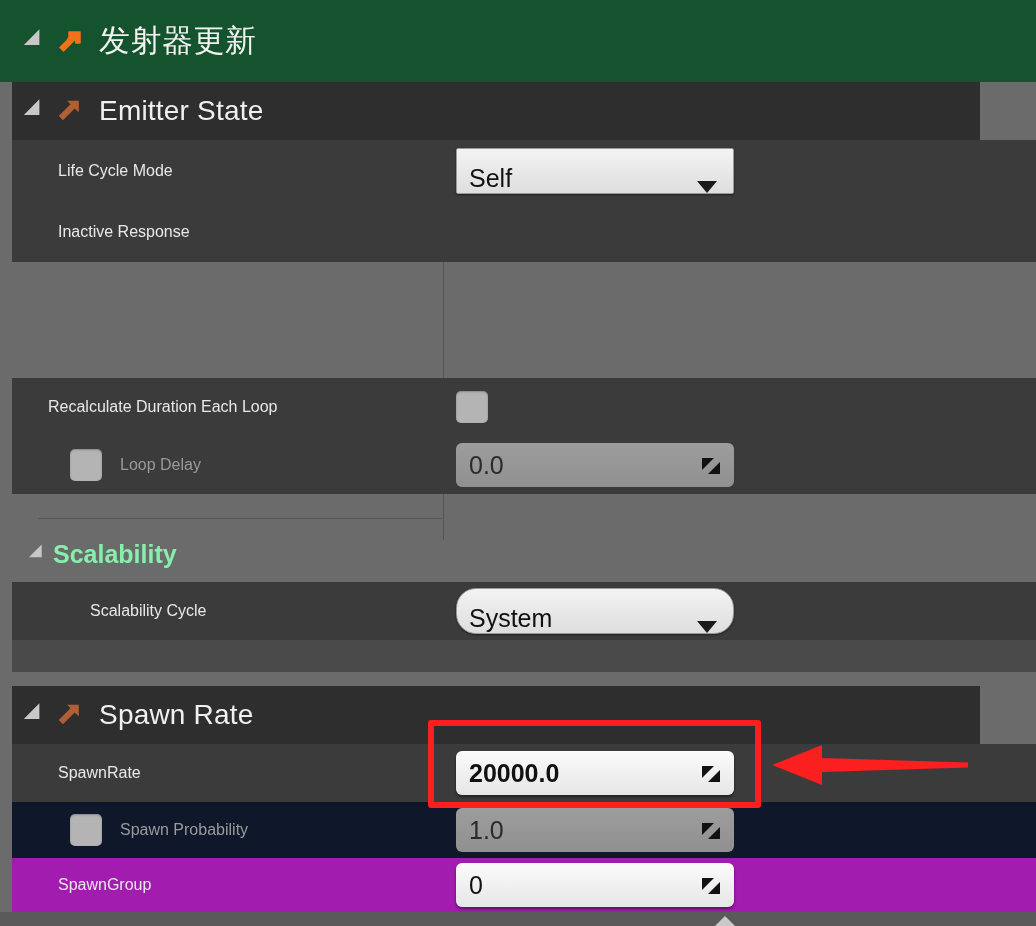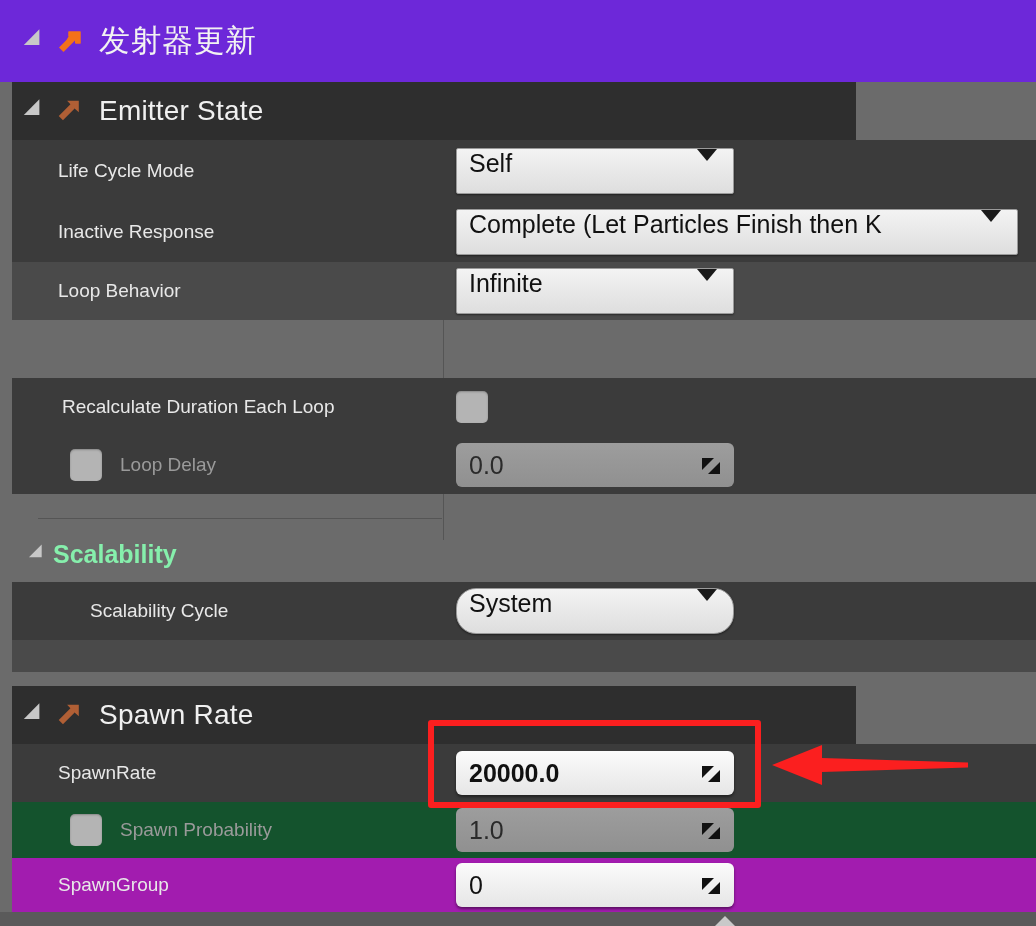--- a/index.html
+++ b/index.html
@@ -20,37 +20,37 @@
     width: 1036px;
     height: 926px;
     background: #6b6b6b;
   }
 
   
   .module-header-top {
     position: absolute;
     left: 0; top: 0;
     width: 1036px; height: 82px;
-    background: #6d28d9;
+    background: #14532d;
     display: flex;
     align-items: center;
     box-sizing: border-box;
     padding-left: 30px;
   }
   .module-header-top .title {
     color: #f2f2f2;
     font-size: 31px;
     letter-spacing: 0.5px;
   }
 
   
   .group-header {
     position: absolute;
     left: 12px;
-    width: 844px;
+    width: 968px;
     background: #2e2e2e;
     display: flex;
     align-items: center;
     box-sizing: border-box;
     padding-left: 18px;
   }
   .group-header .title {
     color: #f0f0f0;
     font-size: 28px;
     letter-spacing: 0.2px;
@@ -88,21 +88,21 @@
     left: 12px;
     width: 1024px;
     box-sizing: border-box;
   }
   .row .label {
     position: absolute;
     left: 0;
     top: 50%;
     transform: translateY(-50%);
     color: #e8e8e8;
-    font-size: 19px;
+    font-size: 16px;
     white-space: nowrap;
   }
   .row .label.dim { color: #9a9a9a; }
   .row .value {
     position: absolute;
     top: 50%;
     transform: translateY(-50%);
     left: 444px;
   }
 
@@ -113,21 +113,21 @@
   }
 
   
   .combo {
     height: 46px;
     background: linear-gradient(#f3f3f3, #dedede);
     border: 1px solid #9a9a9a;
     border-radius: 2px;
     box-sizing: border-box;
     display: flex;
-    align-items: flex-start;
+    align-items: flex-end;
     padding: 0 16px 0 12px;
     color: #111;
     font-size: 25px;
     box-shadow: 0 1px 2px rgba(0,0,0,0.45);
     overflow: hidden;
     white-space: nowrap;
   }
   .combo .combo-text { flex: 1 1 auto; overflow: hidden; }
   .combo .caret {
     width: 0; height: 0;
@@ -257,41 +257,26 @@
     <div class="value">
       <div class="combo" style="width:278px;">
         <span class="combo-text">Self</span>
         <span class="caret"></span>
       </div>
     </div>
   </div>
 
   <div class="row" style="top:201px; height:61px; background:#3b3b3b;">
     <span class="label" style="left:46px;">Inactive Response</span>
-    <div class="value">
-      <div class="combo" style="width:562px;">
-        <span class="combo-text">Complete (Let Particles Finish then K</span>
-        <span class="caret"></span>
-      </div>
-    </div>
-  </div>
-
-  <div class="row" style="top:262px; height:58px; background:#4a4a4a;">
-    <span class="label" style="left:46px;">Loop Behavior</span>
-    <div class="value">
-      <div class="combo" style="width:278px;">
-        <span class="combo-text">Infinite</span>
-        <span class="caret"></span>
-      </div>
-    </div>
-  </div>
+  </div>
+
 
 
   <div class="row" style="top:378px; height:58px; background:#3b3b3b;">
-    <span class="label" style="left:50px;">Recalculate Duration Each Loop</span>
+    <span class="label" style="left:36px;">Recalculate Duration Each Loop</span>
     <div class="value">
       <div class="checkbox"></div>
     </div>
   </div>
 
   <div class="row" style="top:436px; height:58px; background:#3b3b3b;">
     <span class="cb-inline" style="left:58px;">
       <span class="checkbox" style="display:block;"></span>
     </span>
     <span class="label dim" style="left:108px;">Loop Delay</span>
@@ -349,21 +334,21 @@
         <span class="spin">
           <svg width="22" height="22" viewBox="0 0 22 22">
             <path d="M2 3 L14 3 L2 15 Z" fill="#111111"></path>
             <path d="M20 19 L8 19 L20 7 Z" fill="#111111"></path>
           </svg>
         </span>
       </div>
     </div>
   </div>
 
-  <div class="row" style="top:802px; height:56px; background:#14532d;">
+  <div class="row" style="top:802px; height:56px; background:#0f172a;">
     <span class="cb-inline" style="left:58px;">
       <span class="checkbox" style="display:block;"></span>
     </span>
     <span class="label dim" style="left:108px;">Spawn Probability</span>
     <div class="value">
       <div class="numbox disabled" style="width:278px;gap:43px;">
         <span class="num-text">1.0</span>
         <span class="spin">
           <svg width="22" height="22" viewBox="0 0 22 22">
             <path d="M2 3 L14 3 L2 15 Z" fill="#111111"></path>

